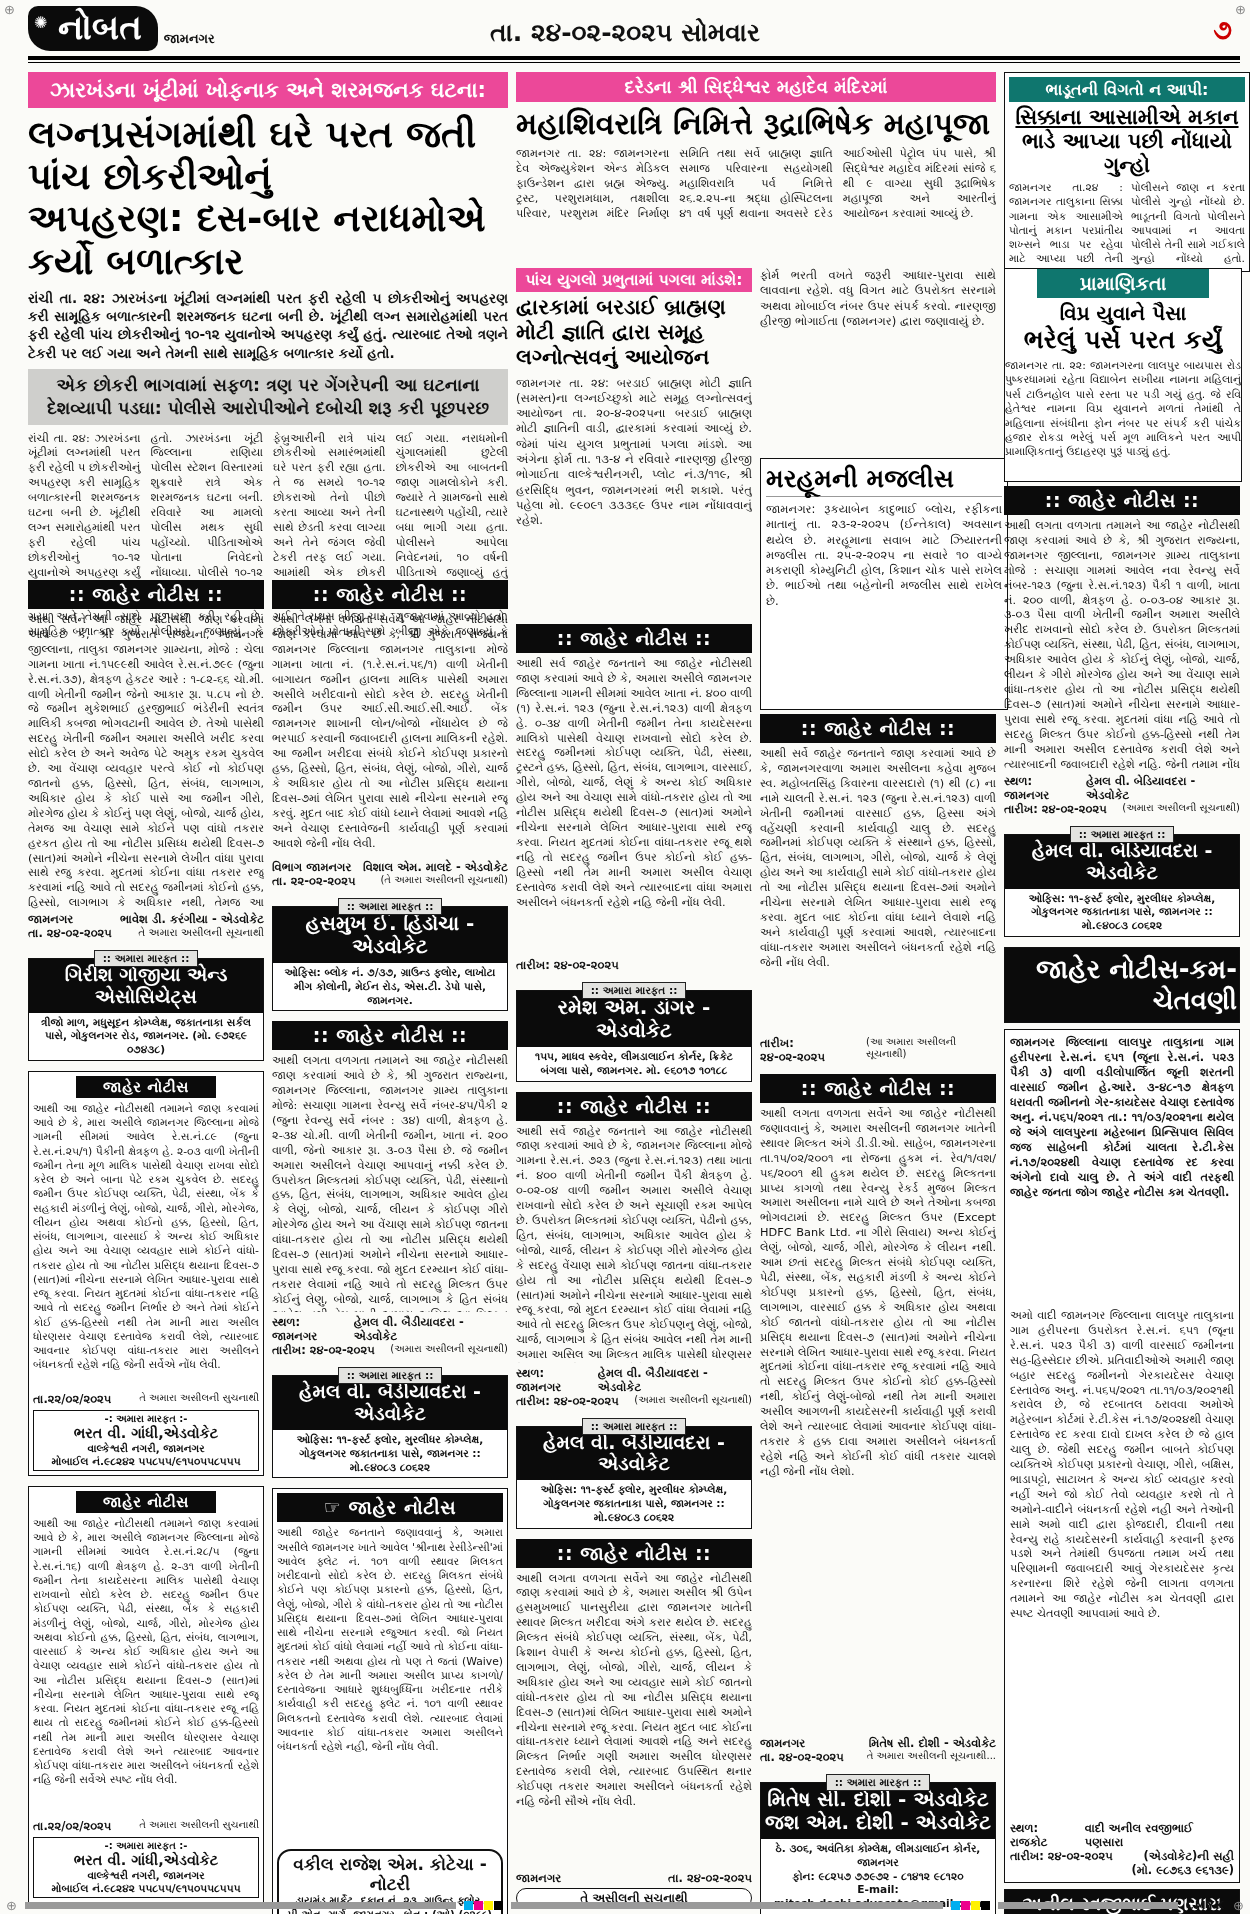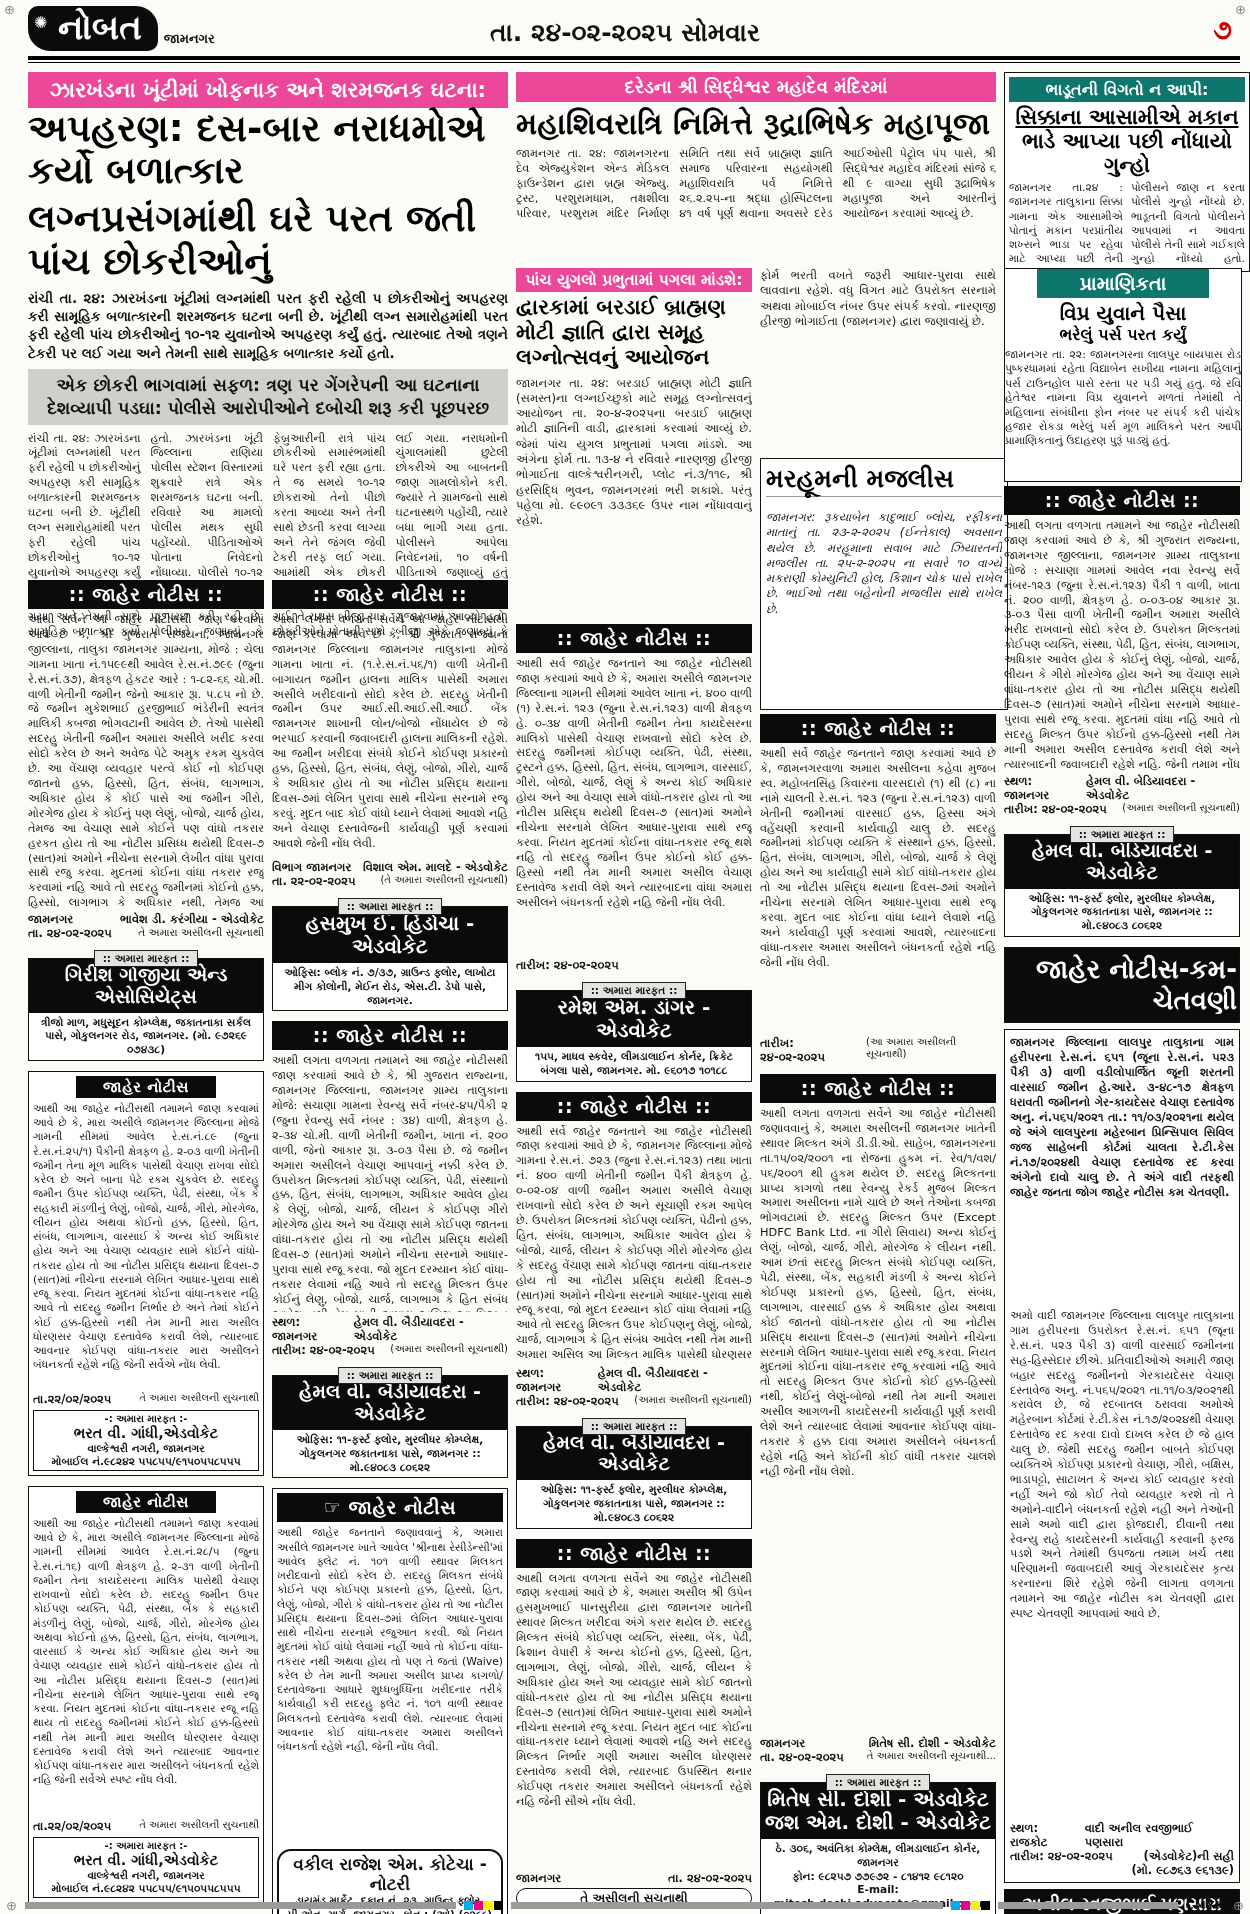--- a/index.html
+++ b/index.html
@@ -39,22 +39,22 @@
     <span style="font-weight:bold;font-size:13px;padding-bottom:4px;">જામનગર</span>
   </div>
   <div class="abs" style="left:0;top:18px;width:1250px;text-align:center;font-size:25px;font-weight:bold;">તા. ૨૪-૦૨-૨૦૨૫ સોમવાર</div>
   <div class="abs" style="right:18px;top:14px;color:#cc0000;font-size:27px;font-weight:900;">૭</div>
   <div class="abs" style="left:28px;top:56px;width:1212px;height:4px;background:#000;"></div>
   <div class="abs" style="left:28px;top:62px;width:1212px;height:1px;background:#000;"></div>
 </div>
 
 <div class="abs" style="left:28px;top:72px;width:480px;">
   <div class="kicker" style="font-size:21px;padding:6px 4px;">ઝારખંડના ખૂંટીમાં ખોફનાક અને શરમજનક ઘટના:</div>
+  <div class="headline" style="font-size:37px;line-height:1.14;margin-top:6px;">લગ્નપ્રસંગમાંથી ઘરે પરત જતી પાંચ છોકરીઓનું</div>
   <div class="headline" style="font-size:37px;line-height:1.14;">અપહરણ: દસ-બાર નરાધમોએ કર્યો બળાત્કાર</div>
-  <div class="headline" style="font-size:37px;line-height:1.14;margin-top:6px;">લગ્નપ્રસંગમાંથી ઘરે પરત જતી પાંચ છોકરીઓનું</div>
   <div class="jt" style="font-size:13.6px;font-weight:bold;margin-top:6px;line-height:1.35;">રાંચી તા. ૨૪: ઝારખંડના ખૂંટીમાં લગ્નમાંથી પરત ફરી રહેલી પ છોકરીઓનું અપહરણ કરી સામૂહિક બળાત્કારની શરમજનક ઘટના બની છે. ખૂંટીથી લગ્ન સમારોહમાંથી પરત ફરી રહેલી પાંચ છોકરીઓનું ૧૦-૧૨ યુવાનોએ અપહરણ કર્યું હતું. ત્યારબાદ તેઓ ત્રણને ટેકરી પર લઈ ગયા અને તેમની સાથે સામૂહિક બળાત્કાર કર્યો હતો.</div>
   <div style="background:#cfcfcc;font-weight:bold;font-size:17.5px;text-align:center;padding:5px 6px;margin-top:7px;line-height:1.3;">એક છોકરી ભાગવામાં સફળ: ત્રણ પર ગેંગરેપની આ ઘટનાના દેશવ્યાપી પડઘા: પોલીસે આરોપીઓને દબોચી શરૂ કરી પૂછપરછ</div>
   <div class="bodytext" style="column-count:4;column-gap:10px;height:212px;margin-top:7px;">રાંચી તા. ૨૪: ઝારખંડના ખૂંટીમાં લગ્નમાંથી પરત ફરી રહેલી પ છોકરીઓનું અપહરણ કરી સામૂહિક બળાત્કારની શરમજનક ઘટના બની છે. ખૂંટીથી લગ્ન સમારોહમાંથી પરત ફરી રહેલી પાંચ છોકરીઓનું ૧૦-૧૨ યુવાનોએ અપહરણ કર્યું હતું. ત્યારબાદ તેઓ ત્રણને ટેકરી પર લઈ ગયા અને તેમની સાથે સામૂહિક બળાત્કાર કર્યો હતો. ઝારખંડના ખૂંટી જિલ્લાના રાણિયા પોલીસ સ્ટેશન વિસ્તારમાં શુક્રવારે રાત્રે એક શરમજનક ઘટના બની. રવિવારે આ મામલો પોલીસ મથક સુધી પહોંચ્યો. પીડિતાઓએ પોતાના નિવેદનો નોંધાવ્યા. પોલીસે ૧૦-૧૨ છોકરાઓની અટકાયત કરી છે અને તેમની પૂછપરછ કરી રહી છે. પોલીસને જણાવ્યું કે ફેબ્રુઆરીની રાત્રે પાંચ છોકરીઓ સમારંભમાંથી ઘરે પરત ફરી રહ્યા હતા. તે જ સમયે ૧૦-૧૨ છોકરાઓ તેનો પીછો કરતા આવ્યા અને તેની સાથે છેડતી કરવા લાગ્યા અને તેને જંગલ જેવી ટેકરી તરફ લઈ ગયા. આમાંથી એક છોકરી એક ક્રૂર વ્યક્તિનો હાથ દાંતથી કરડીને ભાગી ગઈ. તે રાક્ષસ બીજી ચાર છોકરીઓને પોતાની સાથે લઈ ગયા. નરાધમોની ચુંગાલમાંથી છુટેલી છોકરીએ આ બાબતની જાણ ગામલોકોને કરી. જ્યારે તે ગ્રામજનો સાથે ઘટનાસ્થળે પહોંચી, ત્યારે બધા ભાગી ગયા હતા. પોલીસને આપેલા નિવેદનમાં, ૧૦ વર્ષની પીડિતાએ જણાવ્યું હતું કે તેના પર ત્રણ શખ્સો દ્વારા બળાત્કાર ગુજારવામાં આવ્યો હતો. બીજી એકે જણાવ્યું કે તેને સાત જણાએ બંધક બનાવી હતી અને તેમાંથી ત્રણે તેના પર બળાત્કાર ગુજાર્યો હતો. એકનું નિવેદન નોંધી શકાયું નથી. પોલીસ અધિક્ષક કેર્કેટાએ વધુમાં જણાવ્યું હતું કે, પોલીસને આ બાબતની જાણ થઈ હતી. પીડિતોના નિવેદન લીધા બાદ પોલીસે તપાસ શરૂ કરી દીધી છે. ૧૦-૧૨ છોકરાઓની અટકાયત કરવામાં આવી છે અને તેમની પૂછપરછ કરવામાં આવી રહી છે. તમામ આરોપીઓ ટૂંક સમયમાં પકડાઈ જશે.</div>
 </div>
 
 <div class="abs stack" style="left:28px;top:580px;width:236px;">
   <div>
     <div class="notice-head">:: જાહેર નોટીસ ::</div>
     <div class="bodytext" style="height:296px;margin-top:4px;">આથી સર્વને આ જાહેર નોટીસથી જાણ કરવામાં આવે છે કે, શ્રી ગુજરાત રાજ્યના, જામનગર જીલ્લાના, તાલુકા જામનગર ગ્રામ્યના, મોજે : ચેલા ગામના ખાતા નં.૧૫૯૯થી આવેલ રે.સ.નં.૭૯૯ (જુના રે.સ.નં.૩૭), ક્ષેત્રફળ હેકટર આરે : ૧-૮૨-૬૬ ચો.મી. વાળી ખેતીની જમીન જેનો આકાર રૂા. ૫.૮૫ નો છે. જે જમીન મુકેશભાઈ હરજીભાઈ ભંડેરીની સ્વતંત્ર માલિકી કબજા ભોગવટાની આવેલ છે. તેઓ પાસેથી સદરહુ ખેતીની જમીન અમારા અસીલે ખરીદ કરવા સોદો કરેલ છે અને અવેજ પેટે અમુક રકમ ચુકવેલ છે. આ વેંચાણ વ્યવહાર પરત્વે કોઈ નો કોઈપણ જાતનો હક્ક, હિસ્સો, હિત, સંબંધ, લાગભાગ, અધિકાર હોય કે કોઈ પાસે આ જમીન ગીરો, મોરગેજ હોય કે કોઈનું પણ લેણું, બોજો, ચાર્જ હોય, તેમજ આ વેચાણ સામે કોઈને પણ વાંધો તકરાર હરકત હોય તો આ નોટીસ પ્રસિધ્ધ થયેથી દિવસ-૭ (સાત)માં અમોને નીચેના સરનામે લેખીત વાંધા પુરાવા સાથે રજુ કરવા. મુદતમાં કોઈના વાંધા તકરાર રજુ કરવામાં નહિ આવે તો સદરહુ જમીનમાં કોઈનો હક્ક, હિસ્સો, લાગભાગ કે અધિકાર નથી, તેમજ આ જમીન વેંચાણ સંબંધે કોઈને વાંધોતકરાર નથી અને હોય તો વેઈવ કરેલ છે તેમ માનીને અમારા અસીલ જોગ નો વેંચાણ દસ્તાવેજ કરાવી લેશે. આ વેંચાણ દસ્તાવેજ બાબતે કોઈના વાંધા-તકરાર કે હકક દાવા અમારા અસીલને બંધનકર્તા રહેશે નહી, તેની સર્વએ સ્પષ્ટ નોંધ લેવી.</div>
     <div class="signrow" style="margin-top:3px;">
@@ -165,21 +165,21 @@
   <div class="kicker" style="font-size:15.5px;padding:3px;">પાંચ યુગલો પ્રભુતામાં પગલા માંડશે:</div>
   <div class="headline" style="font-size:21px;line-height:1.2;margin-top:3px;">દ્વારકામાં બરડાઈ બ્રાહ્મણ મોટી જ્ઞાતિ દ્વારા સમૂહ લગ્નોત્સવનું આયોજન</div>
   <div class="bodytext" style="height:238px;margin-top:5px;font-size:11.6px;">જામનગર તા. ૨૪: બરડાઈ બ્રાહ્મણ મોટી જ્ઞાતિ (સમસ્ત)ના લગ્નઈચ્છુકો માટે સમૂહ લગ્નોત્સવનું આયોજન તા. ૨૦-૪-૨૦૨૫ના બરડાઈ બ્રાહ્મણ મોટી જ્ઞાતિની વાડી, દ્વારકામાં કરવામાં આવ્યું છે. જેમાં પાંચ યુગલ પ્રભુતામાં પગલા માંડશે. આ અંગેના ફોર્મ તા. ૧૩-૪ ને રવિવારે નારણજી હીરજી ભોગાઈતા વાલ્કેશ્વરીનગરી, પ્લોટ નં.૩/૧૧૯, શ્રી હરસિદ્ધિ ભુવન, જામનગરમાં ભરી શકાશે. પરંતુ પહેલા મો. ૯૯૦૯૧ ૩૩૩૬૯ ઉપર નામ નોંધાવવાનું રહેશે.</div>
 </div>
 <div class="abs" style="left:760px;top:268px;width:236px;">
   <div class="bodytext" style="height:178px;font-size:11.6px;">ફોર્મ ભરતી વખતે જરૂરી આધાર-પુરાવા સાથે લાવવાના રહેશે. વધુ વિગત માટે ઉપરોક્ત સરનામે અથવા મોબાઈલ નંબર ઉપર સંપર્ક કરવો. નારણજી હીરજી ભોગાઈતા (જામનગર) દ્વારા જણાવાયું છે.</div>
 </div>
 
 <div class="abs box" style="left:760px;top:458px;width:236px;height:240px;padding:5px;">
   <div class="headline" style="font-size:25px;border-bottom:1px solid #999;padding-bottom:2px;">મરહૂમની મજલીસ</div>
-  <div class="bodytext" style="height:188px;margin-top:13px;font-size:11.6px;font-style:italic;">જામનગર: રૂકયાબેન કાદુભાઈ બ્લોચ, રફીકના માતાનું તા. ૨૩-૨-૨૦૨૫ (ઈન્તેકાલ) અવસાન થયેલ છે. મરહૂમાના સવાબ માટે ઝિયારતની મજલીસ તા. ૨૫-૨-૨૦૨૫ ના સવારે ૧૦ વાગ્યે મકરાણી કોમ્યુનિટી હોલ, કિશાન ચોક પાસે રાખેલ છે. ભાઈઓ તથા બહેનોની મજલીસ સાથે રાખેલ છે.</div>
+  <div class="bodytext" style="height:188px;margin-top:5px;font-size:11.6px;">જામનગર: રૂકયાબેન કાદુભાઈ બ્લોચ, રફીકના માતાનું તા. ૨૩-૨-૨૦૨૫ (ઈન્તેકાલ) અવસાન થયેલ છે. મરહૂમાના સવાબ માટે ઝિયારતની મજલીસ તા. ૨૫-૨-૨૦૨૫ ના સવારે ૧૦ વાગ્યે મકરાણી કોમ્યુનિટી હોલ, કિશાન ચોક પાસે રાખેલ છે. ભાઈઓ તથા બહેનોની મજલીસ સાથે રાખેલ છે.</div>
 </div>
 
 <div class="abs stack" style="left:516px;top:624px;width:236px;">
   <div>
     <div class="notice-head">:: જાહેર નોટીસ ::</div>
     <div class="bodytext" style="height:298px;margin-top:4px;">આથી સર્વ જાહેર જનતાને આ જાહેર નોટીસથી જાણ કરવામાં આવે છે કે, અમારા અસીલે જામનગર જિલ્લાના ગામની સીમમાં આવેલ ખાતા નં. ૪૦૦ વાળી (૧) રે.સ.નં. ૧૨૩ (જુના રે.સ.નં.૧૨૩) વાળી ક્ષેત્રફળ હે. ૦-૩૪ વાળી ખેતીની જમીન તેના કાયદેસરના માલિકો પાસેથી વેચાણ રાખવાનો સોદો કરેલ છે. સદરહુ જમીનમાં કોઈપણ વ્યક્તિ, પેઢી, સંસ્થા, ટ્રસ્ટને હક્ક, હિસ્સો, હિત, સંબંધ, લાગભાગ, વારસાઈ, ગીરો, બોજો, ચાર્જ, લેણું કે અન્ય કોઈ અધિકાર હોય અને આ વેચાણ સામે વાંધો-તકરાર હોય તો આ નોટીસ પ્રસિદ્ધ થયેથી દિવસ-૭ (સાત)માં અમોને નીચેના સરનામે લેખિત આધાર-પુરાવા સાથે રજૂ કરવા. નિયત મુદતમાં કોઈના વાંધા-તકરાર રજૂ થશે નહિ તો સદરહુ જમીન ઉપર કોઈનો કોઈ હક્ક-હિસ્સો નથી તેમ માની અમારા અસીલ વેચાણ દસ્તાવેજ કરાવી લેશે અને ત્યારબાદના વાંધા અમારા અસીલને બંધનકર્તા રહેશે નહિ જેની નોંધ લેવી.</div>
     <div class="signrow" style="margin-top:3px;">
       <span>તારીખ: ૨૪-૦૨-૨૦૨૫</span>
     </div>
   </div>
@@ -256,21 +256,21 @@
 <div class="abs box" style="left:1004px;top:72px;width:236px;height:190px;padding:4px;">
   <div class="kicker gray" style="font-size:16px;padding:3px;">ભાડૂતની વિગતો ન આપી:</div>
   <div class="headline" style="font-size:21px;text-align:center;margin-top:3px;text-decoration:underline;">સિક્કાના આસામીએ મકાન</div>
   <div class="headline" style="font-size:21px;text-align:center;">ભાડે આપ્યા પછી નોંધાયો ગુન્હો</div>
   <div class="bodytext" style="column-count:2;column-gap:8px;height:96px;margin-top:4px;font-size:10.8px;">જામનગર તા.૨૪ : જામનગર તાલુકાના સિક્કા ગામના એક આસામીએ પોતાનું મકાન પરપ્રાંતીય શખ્સને ભાડા પર રહેવા માટે આપ્યા પછી તેની પોલીસને જાણ ન કરતા પોલીસે ગુન્હો નોંધ્યો છે. ભાડૂતની વિગતો પોલીસને આપવામાં ન આવતા પોલીસે તેની સામે ગઈકાલે ગુન્હો નોંધ્યો હતો. આસામીએ તે મકાન મૂળ બિહાર રાજ્યના પ્રમોદ પ્રસાદ બચ્ચનપ્રસાદ પાલને રૂા. ૨ હજારના માસિક ભાડામાં આપ્યું હતું.</div>
 </div>
 
 <div class="abs box" style="left:1004px;top:268px;width:236px;height:212px;">
   <div class="kicker gray" style="font-size:19px;padding:3px;width:70%;margin:0 auto;">પ્રામાણિકતા</div>
   <div class="headline" style="font-size:20px;text-align:center;margin-top:3px;">વિપ્ર યુવાને પૈસા</div>
-  <div class="headline" style="font-size:16px;text-align:center;">ભરેલું પર્સ પરત કર્યું</div>
+  <div class="headline" style="font-size:25px;text-align:center;">ભરેલું પર્સ પરત કર્યું</div>
   <div class="bodytext" style="height:118px;margin-top:4px;font-size:10.9px;">જામનગર તા. ૨૨: જામનગરના લાલપુર બાયપાસ રોડ પુષ્કરધામમાં રહેતા વિદ્યાબેન સખીયા નામના મહિલાનું પર્સ ટાઉનહોલ પાસે રસ્તા પર પડી ગયું હતુ. જે રવિ હેતેશ્વર નામના વિપ્ર યુવાનને મળતાં તેમાંથી તે મહિલાના સંબંધીના ફોન નંબર પર સંપર્ક કરી પાંચેક હજાર રોકડા ભરેલું પર્સ મૂળ માલિકને પરત આપી પ્રામાણિકતાનું ઉદાહરણ પુરૂં પાડ્યું હતું.</div>
 </div>
 
 <div class="abs stack" style="left:1004px;top:486px;width:236px;">
   <div>
     <div class="notice-head">:: જાહેર નોટીસ ::</div>
     <div class="bodytext" style="height:252px;margin-top:4px;">આથી લગતા વળગતા તમામને આ જાહેર નોટીસથી જાણ કરવામાં આવે છે કે, શ્રી ગુજરાત રાજ્યના, જામનગર જીલ્લાના, જામનગર ગ્રામ્ય તાલુકાના મોજે : સચાણા ગામમાં આવેલ નવા રેવન્યુ સર્વે નંબર-૧૨૩ (જુના રે.સ.નં.૧૨૩) પૈકી ૧ વાળી, ખાતા નં. ૨૦૦ વાળી, ક્ષેત્રફળ હે. ૦-૦૩-૦૪ આકાર રૂા. ૩-૦૩ પૈસા વાળી ખેતીની જમીન અમારા અસીલે ખરીદ રાખવાનો સોદો કરેલ છે. ઉપરોક્ત મિલ્કતમાં કોઈપણ વ્યક્તિ, સંસ્થા, પેઢી, હિત, સંબંધ, લાગભાગ, અધિકાર આવેલ હોય કે કોઈનું લેણું, બોજો, ચાર્જ, લીયન કે ગીરો મોરગેજ હોય અને આ વેંચાણ સામે વાંધા-તકરાર હોય તો આ નોટીસ પ્રસિદ્ધ થયેથી દિવસ-૭ (સાત)માં અમોને નીચેના સરનામે આધાર-પુરાવા સાથે રજૂ કરવા. મુદતમાં વાંધા નહિ આવે તો સદરહુ મિલ્કત ઉપર કોઈનો હક્ક-હિસ્સો નથી તેમ માની અમારા અસીલ દસ્તાવેજ કરાવી લેશે અને ત્યારબાદની જવાબદારી રહેશે નહિ. જેની તમામ નોંધ લેવી.</div>
     <div class="signrow" style="margin-top:3px;">
       <span>સ્થળ: જામનગર</span>
       <span>હેમલ વી. બેડિયાવદરા - એડવોકેટ</span>

